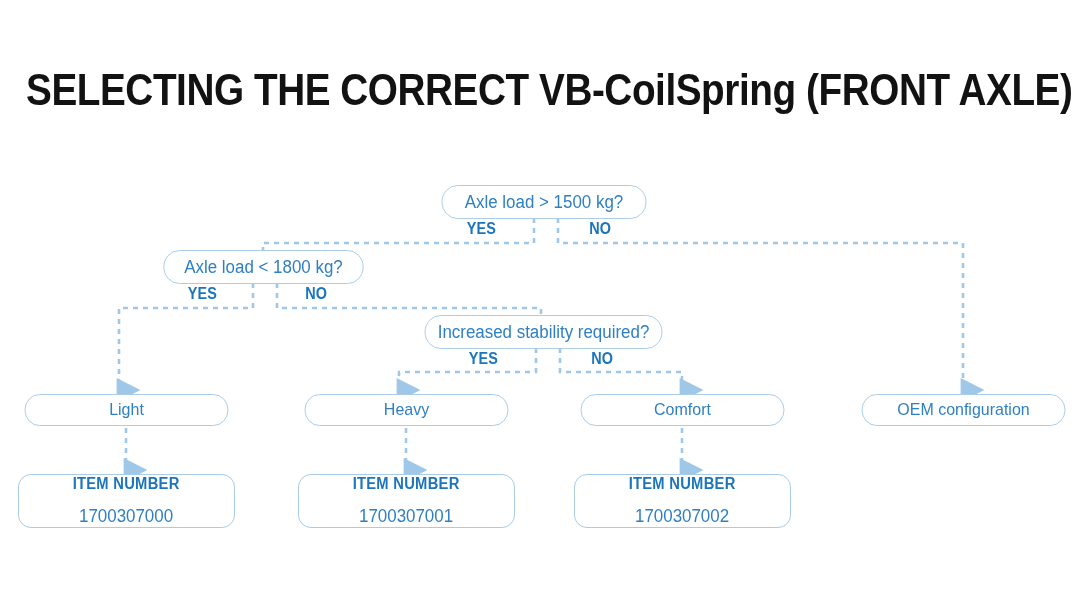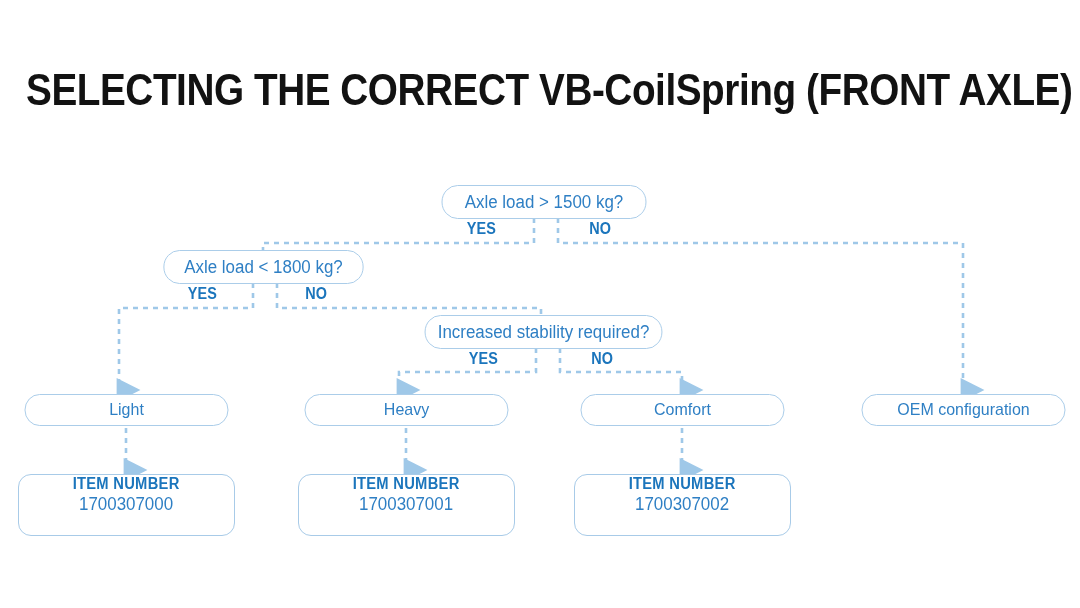--- a/index.html
+++ b/index.html
@@ -72,25 +72,25 @@
     border: 1.6px solid #a8cbe8;
     border-radius: 16px;
     color: #2e7fc4;
     font-size: 17px;
     font-weight: 400;
     transform: scaleX(0.94);
     white-space: nowrap;
   }
 
   .itembox {
-    height: 62px;
+    height: 54px;
     border: 1.8px solid #a8cbe8;
     border-radius: 13px;
     flex-direction: column;
-    justify-content: flex-start;
+    justify-content: space-between;
     gap: 1px;
   }
   .itembox .item-label {
     color: #1b75bc;
     font-weight: 700;
     font-size: 16px;
     letter-spacing: 0.3px;
     transform: scaleX(0.92);
     white-space: nowrap;
   }

